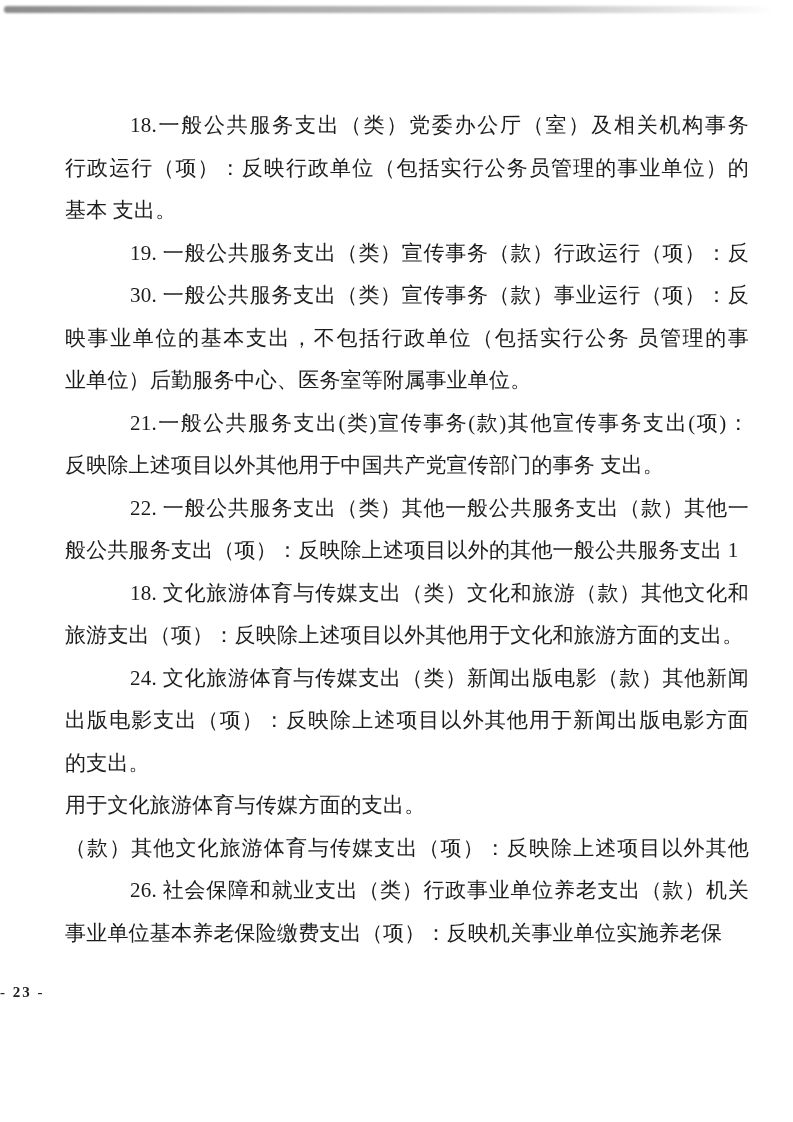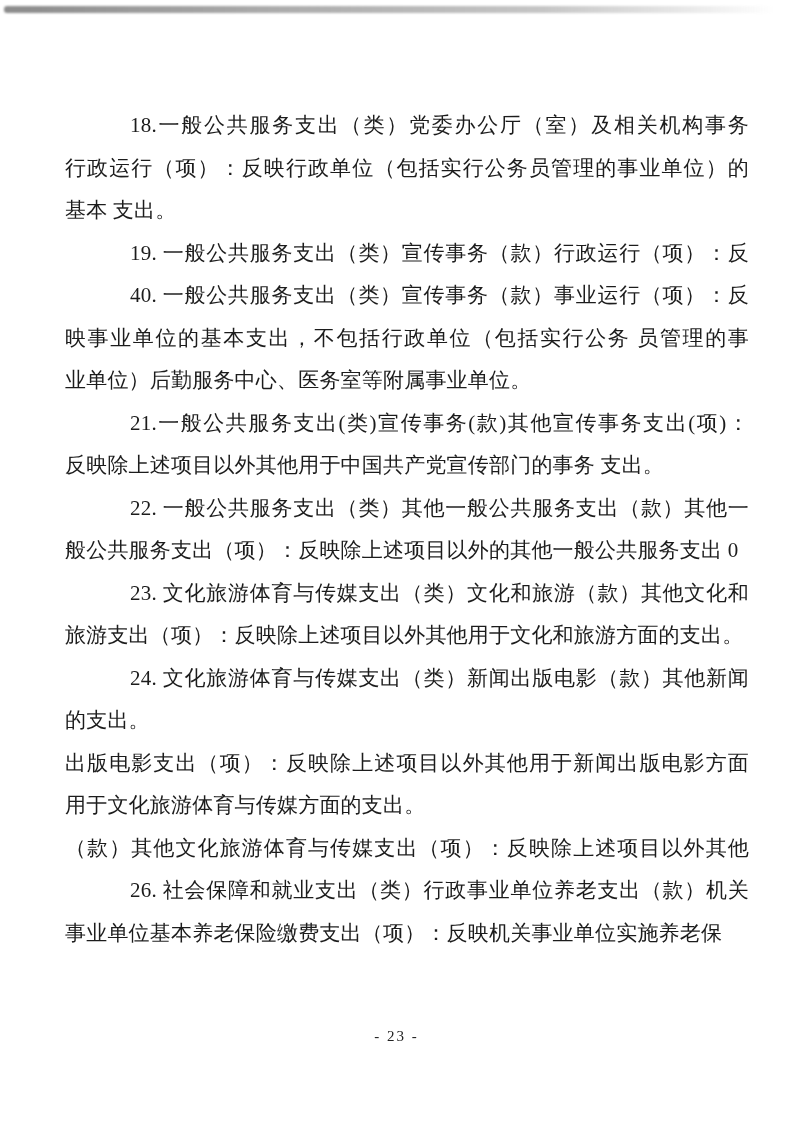--- a/index.html
+++ b/index.html
@@ -50,51 +50,52 @@
   }
   .line.first {
     text-indent: 65px;
   }
   .line.end {
     text-align: right;
     text-align-last: left;
   }
   .footer {
     position: absolute;
-    top: 1028px;
+    top: 984px;
     left: 0;
     width: 100%;
-    text-align: center;
+    text-align: left;
     font-size: 15px;
     letter-spacing: 2px;
     color: #222222;
     font-family: "Liberation Serif", "DejaVu Serif", serif;
+    font-weight: bold;
   }
 </style>
 </head>
 <body>
 
 <div class="page">
   <div class="scan-artifact"></div>
   <div class="content">
       <div class="line first">18.一般公共服务支出（类）党委办公厅（室）及相关机构事务（款）</div>
       <div class="line">行政运行（项）：反映行政单位（包括实行公务员管理的事业单位）的</div>
       <div class="line end">基本 支出。</div>
       <div class="line first">19. 一般公共服务支出（类）宣传事务（款）行政运行（项）：反</div>
-      <div class="line first">40. 一般公共服务支出（类）宣传事务（款）事业运行（项）：反</div>
+      <div class="line first">30. 一般公共服务支出（类）宣传事务（款）事业运行（项）：反</div>
       <div class="line">映事业单位的基本支出，不包括行政单位（包括实行公务 员管理的事</div>
       <div class="line end">业单位）后勤服务中心、医务室等附属事业单位。</div>
       <div class="line first">21.一般公共服务支出(类)宣传事务(款)其他宣传事务支出(项)：</div>
       <div class="line end">反映除上述项目以外其他用于中国共产党宣传部门的事务 支出。</div>
       <div class="line first">22. 一般公共服务支出（类）其他一般公共服务支出（款）其他一</div>
-      <div class="line end">般公共服务支出（项）：反映除上述项目以外的其他一般公共服务支出 0</div>
-      <div class="line first">23. 文化旅游体育与传媒支出（类）文化和旅游（款）其他文化和</div>
+      <div class="line end">般公共服务支出（项）：反映除上述项目以外的其他一般公共服务支出 1</div>
+      <div class="line first">18. 文化旅游体育与传媒支出（类）文化和旅游（款）其他文化和</div>
       <div class="line end">旅游支出（项）：反映除上述项目以外其他用于文化和旅游方面的支出。</div>
       <div class="line first">24. 文化旅游体育与传媒支出（类）新闻出版电影（款）其他新闻</div>
+      <div class="line">出版电影支出（项）：反映除上述项目以外其他用于新闻出版电影方面</div>
       <div class="line end">的支出。</div>
-      <div class="line">出版电影支出（项）：反映除上述项目以外其他用于新闻出版电影方面</div>
       <div class="line end">用于文化旅游体育与传媒方面的支出。</div>
       <div class="line">（款）其他文化旅游体育与传媒支出（项）：反映除上述项目以外其他</div>
       <div class="line first">26. 社会保障和就业支出（类）行政事业单位养老支出（款）机关</div>
       <div class="line end">事业单位基本养老保险缴费支出（项）：反映机关事业单位实施养老保</div>
     </div>
   <div class="footer">- 23 -</div>
 </div>
 
 </body></html>

